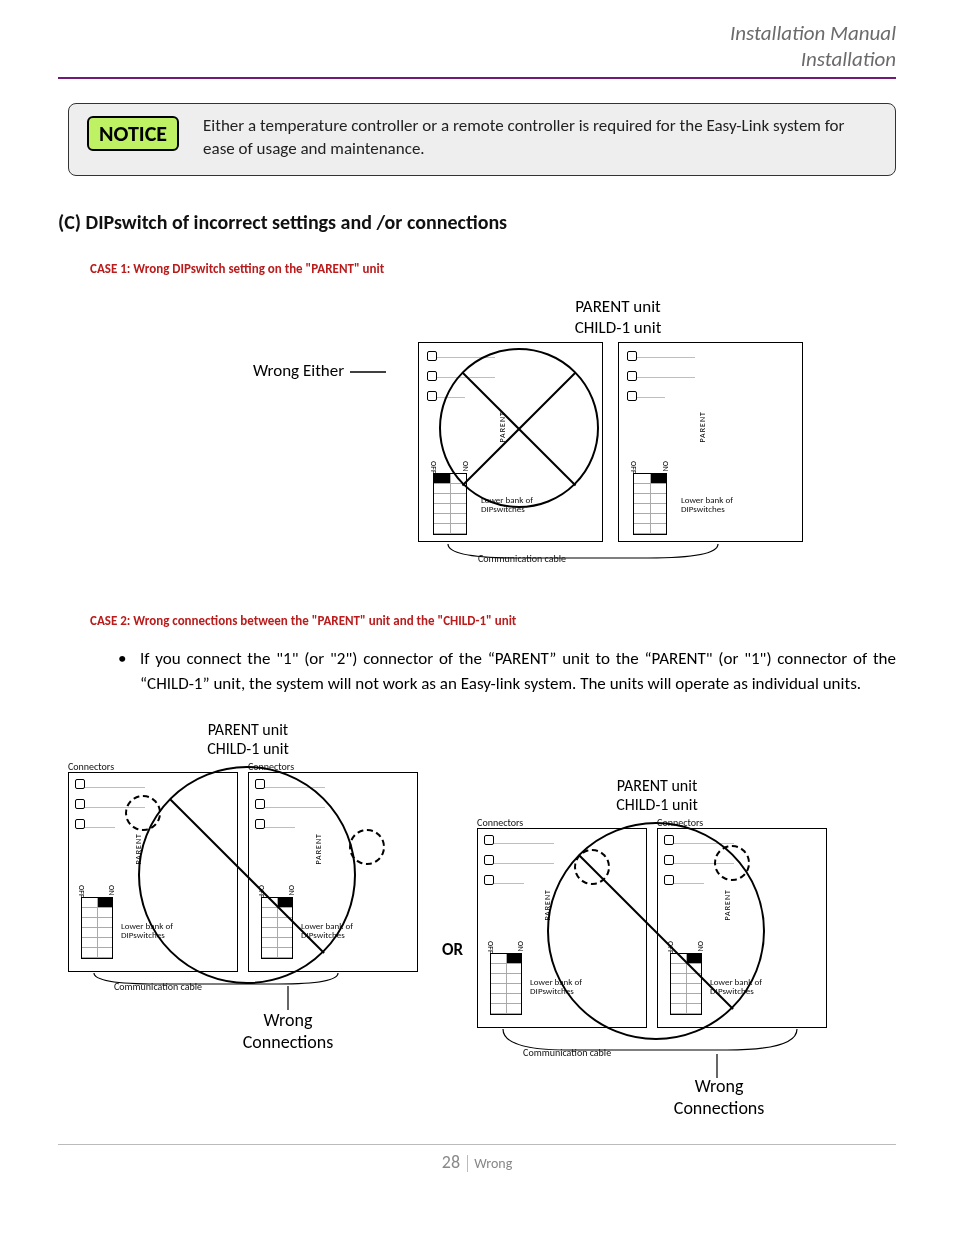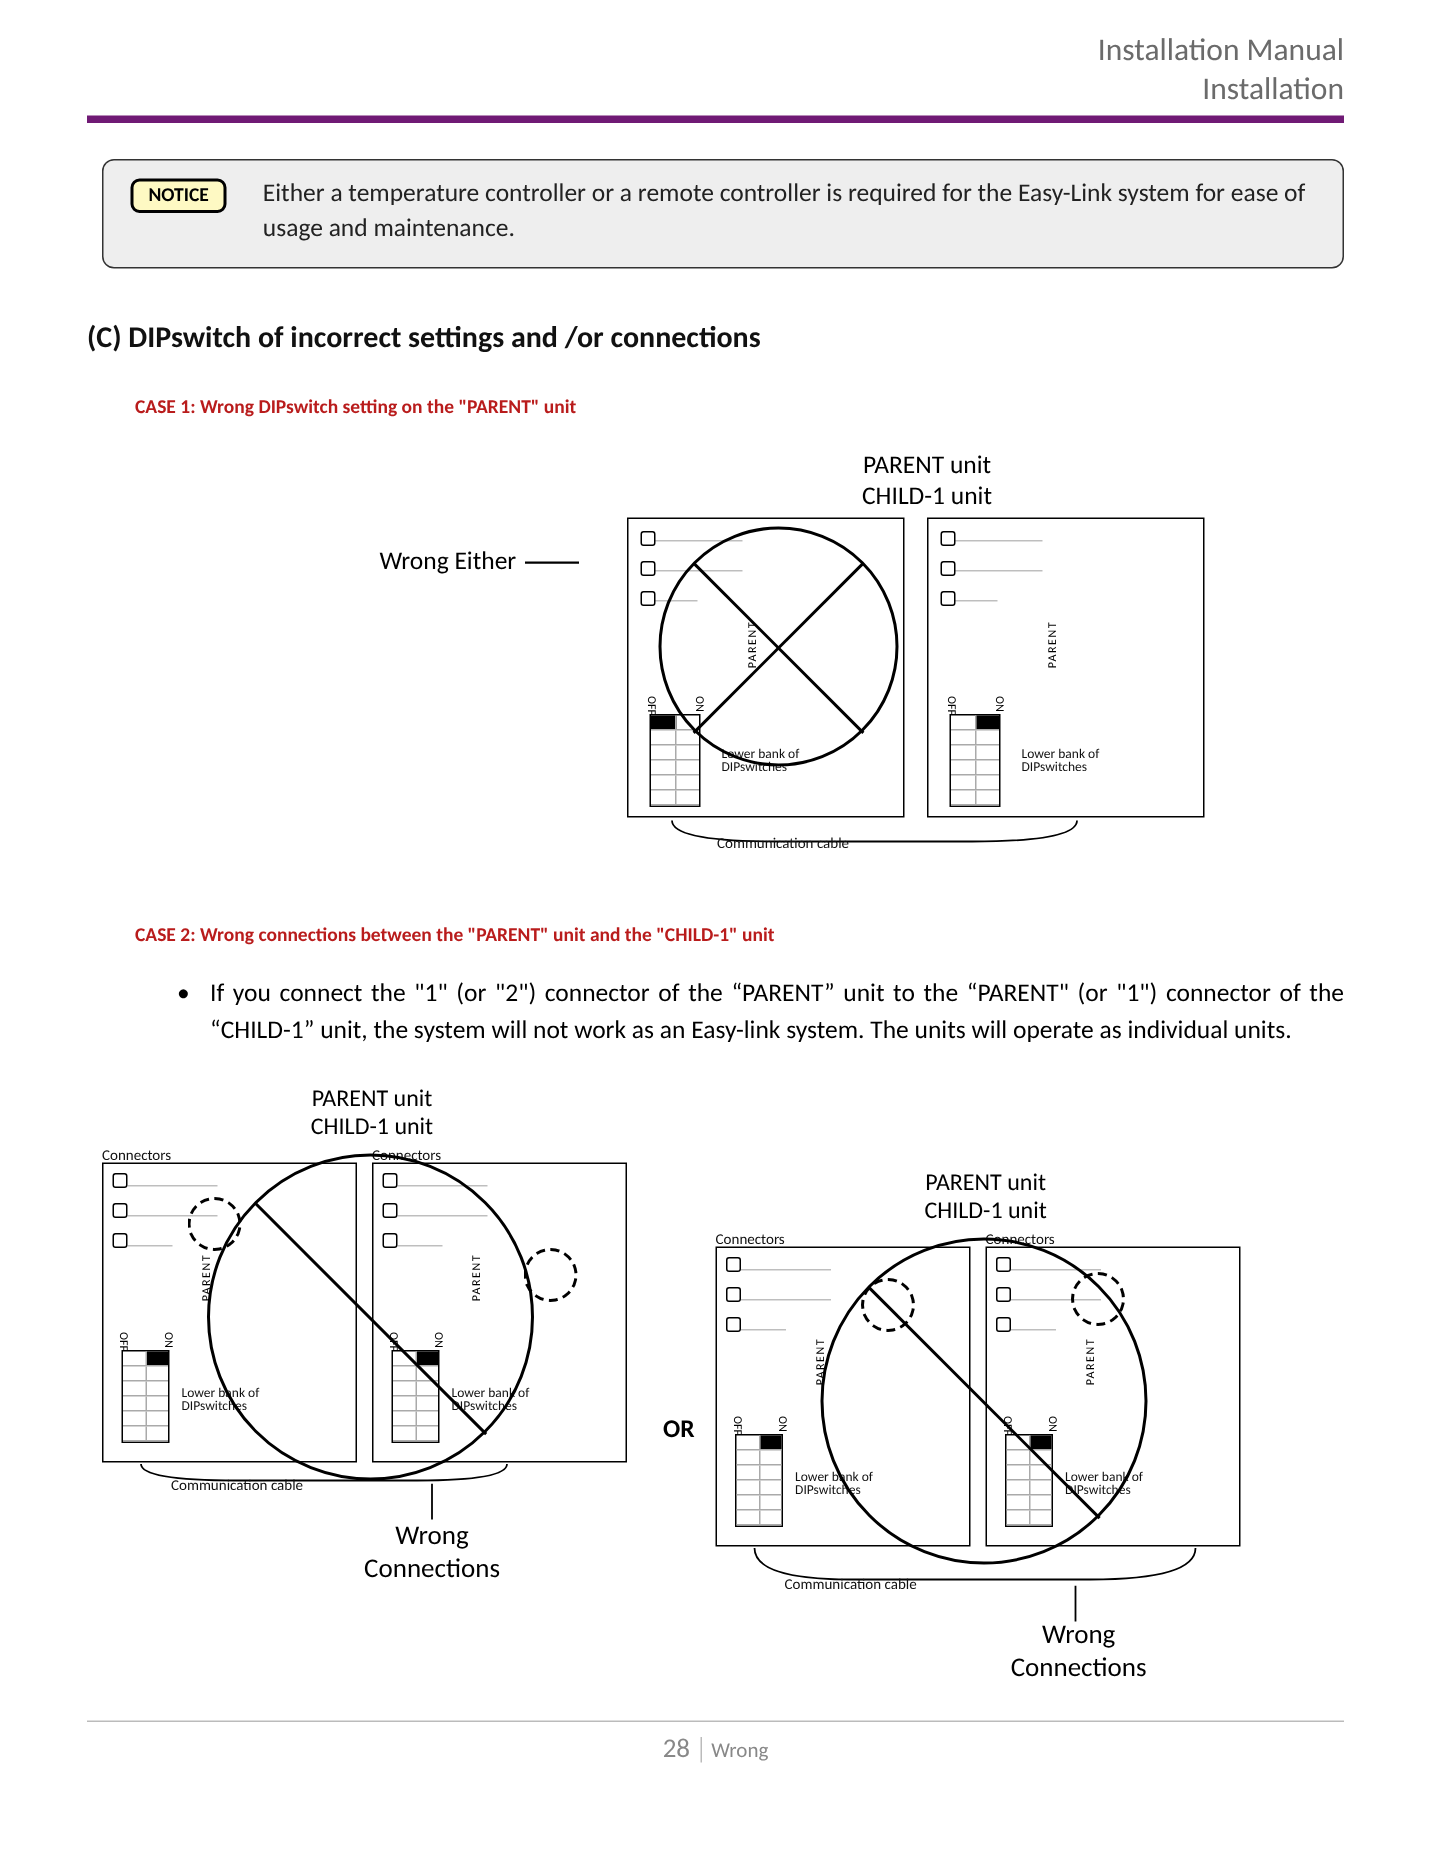--- a/index.html
+++ b/index.html
@@ -10,23 +10,24 @@
     width: 954px;
     margin: 0 auto;
     padding: 20px 0 40px 0;
   }
   .page {
     width: 100%;
     padding: 0 58px;
   }
   .header {
     text-align: right;
+    font-style: italic;
     color: #6b6b6b;
     padding: 0 0 4px 0;
-    border-bottom: 5px solid #701a75;
+    border-bottom: 2px solid #701a75;
     margin-bottom: 24px;
     line-height: 1.25;
   }
   .header .line1 { font-size: 21px; }
   .header .line2 { font-size: 21px; }
   .notice-box {
     display: flex;
     align-items: flex-start;
     background: #eee;
     border: 1px solid #333;
@@ -34,22 +35,22 @@
     padding: 10px 18px 14px 18px;
     margin: 0 0 34px 10px;
     gap: 24px;
   }
   .notice-tag {
     display: inline-block;
     border: 2px solid #000;
     border-radius: 6px;
     padding: 2px 10px;
     font-weight: bold;
-    background: #fef9c3;
-    font-size: 13px;
+    background: #bef264;
+    font-size: 22px;
     margin-top: 2px;
   }
   .notice-text {
     font-size: 17px;
     line-height: 1.4;
     flex: 1;
     color: #222;
   }
   .section-h {
     font-weight: bold;

